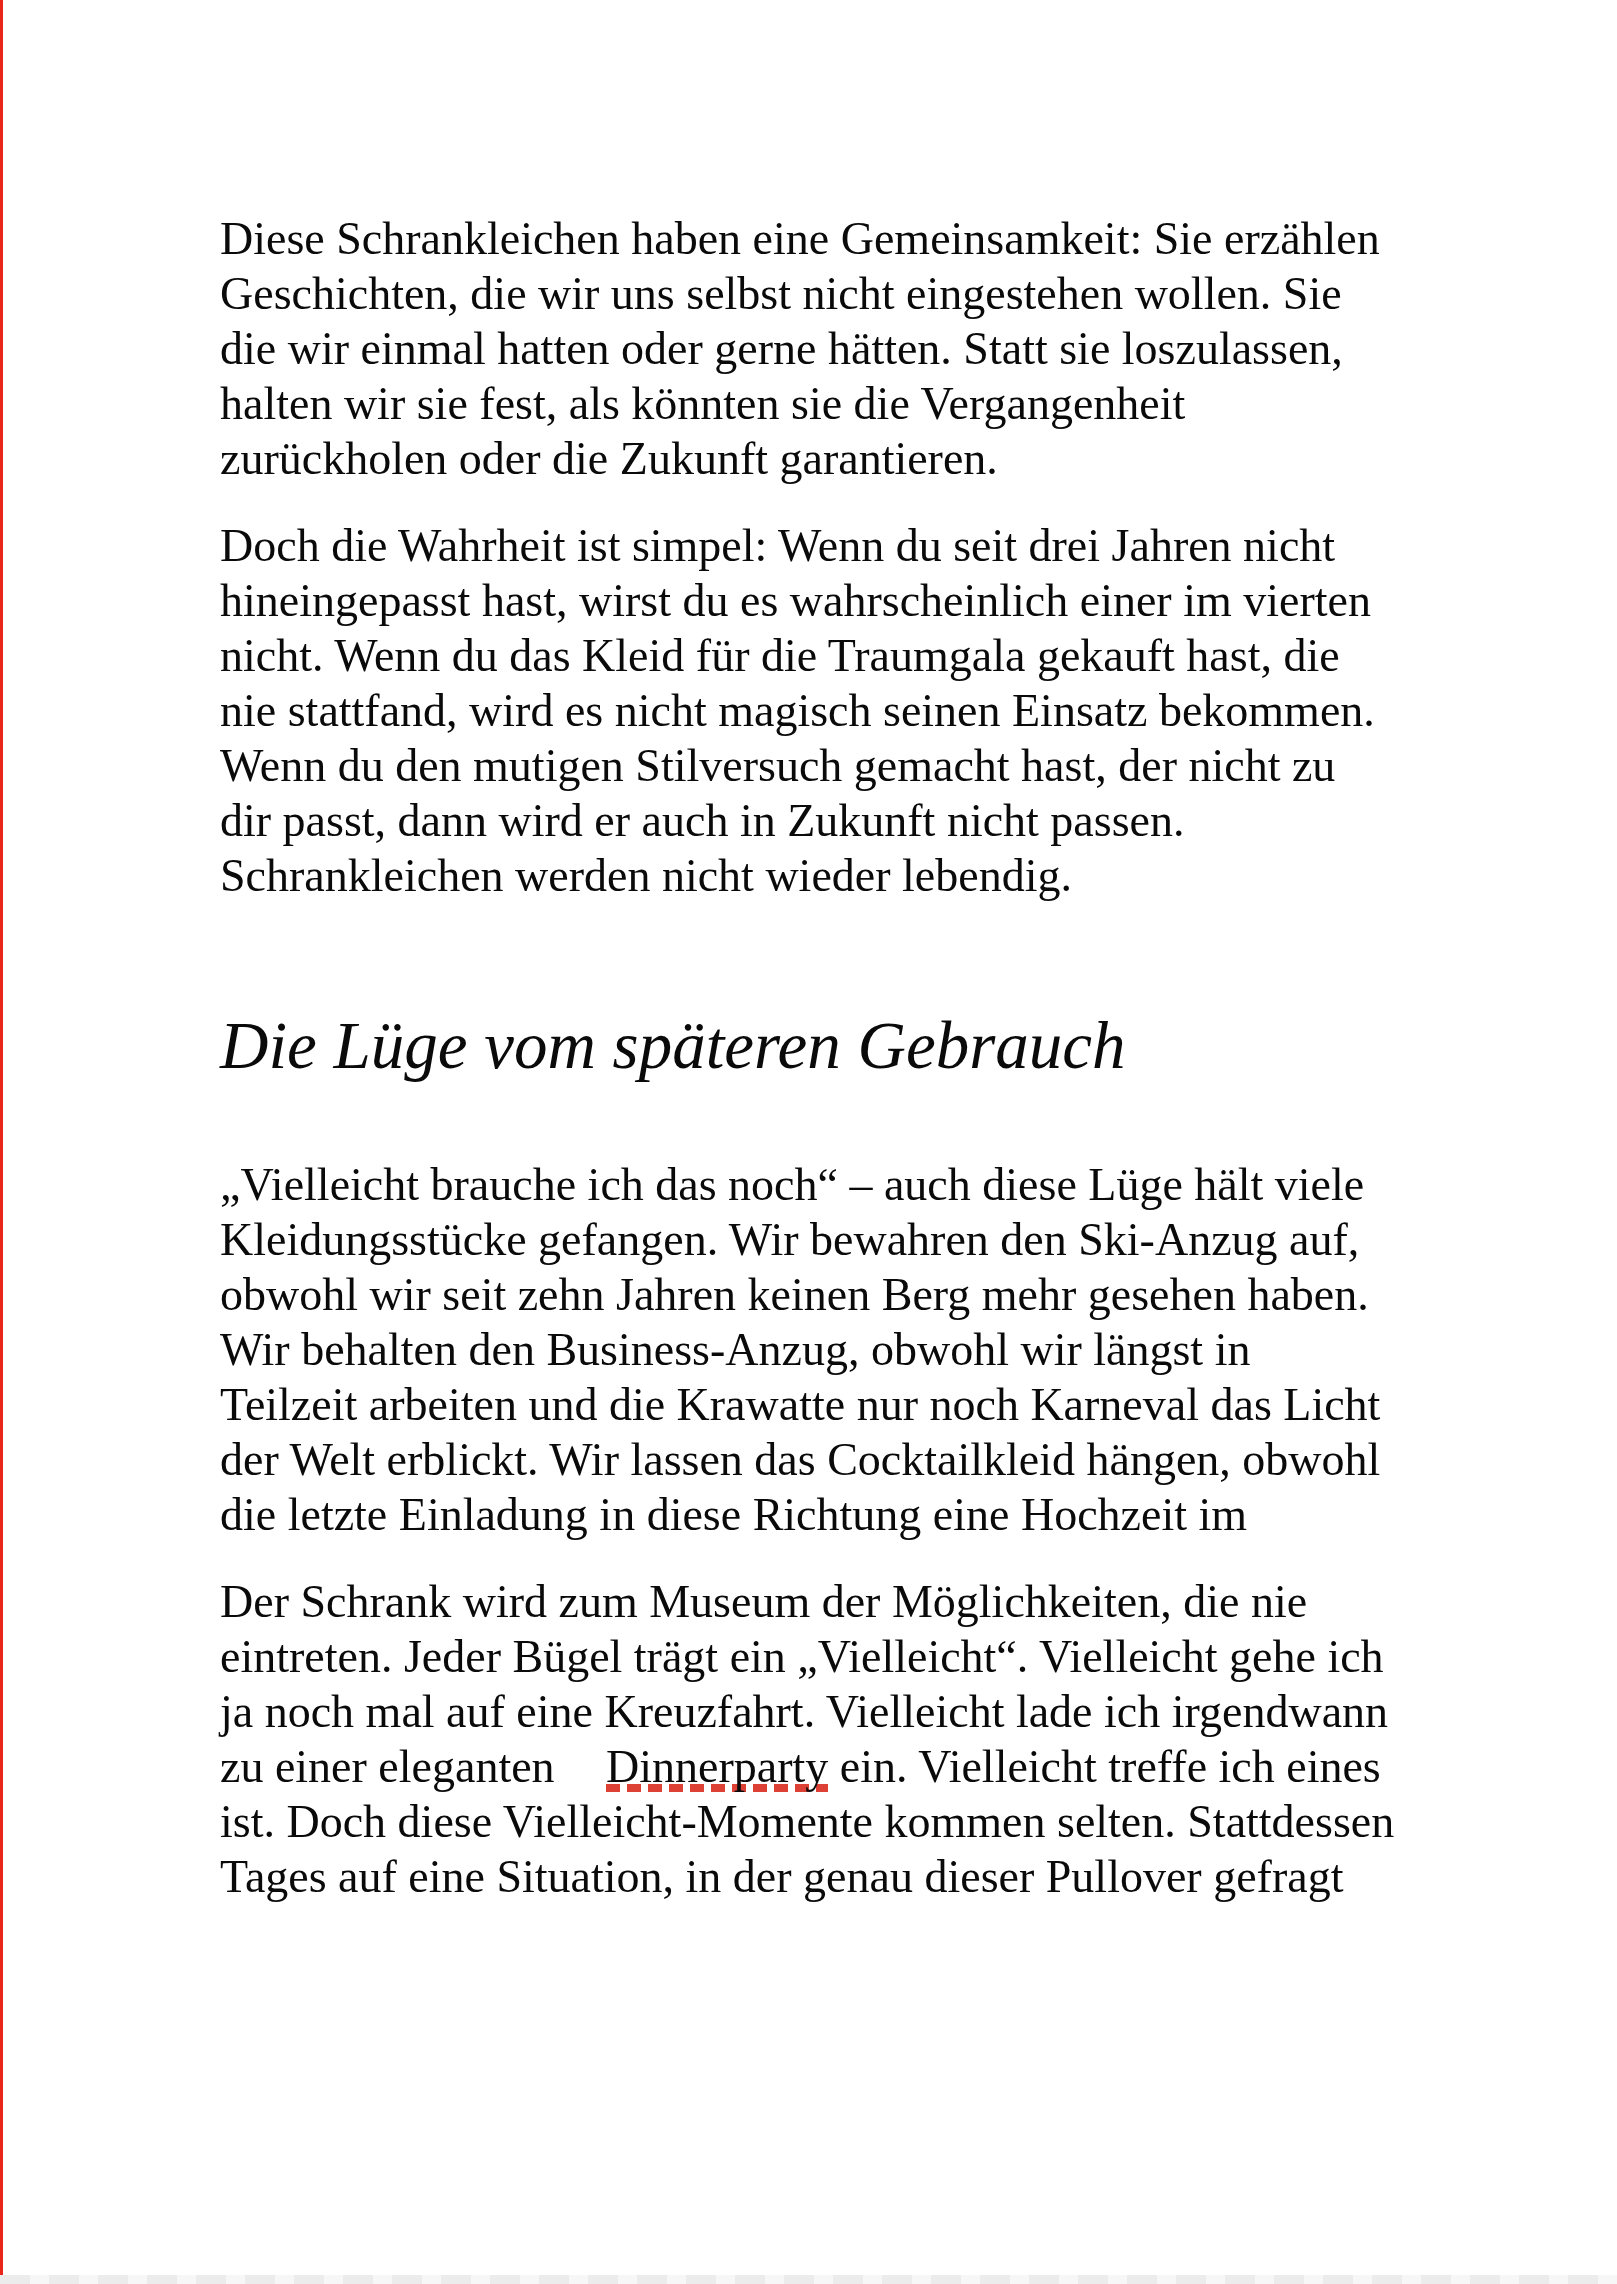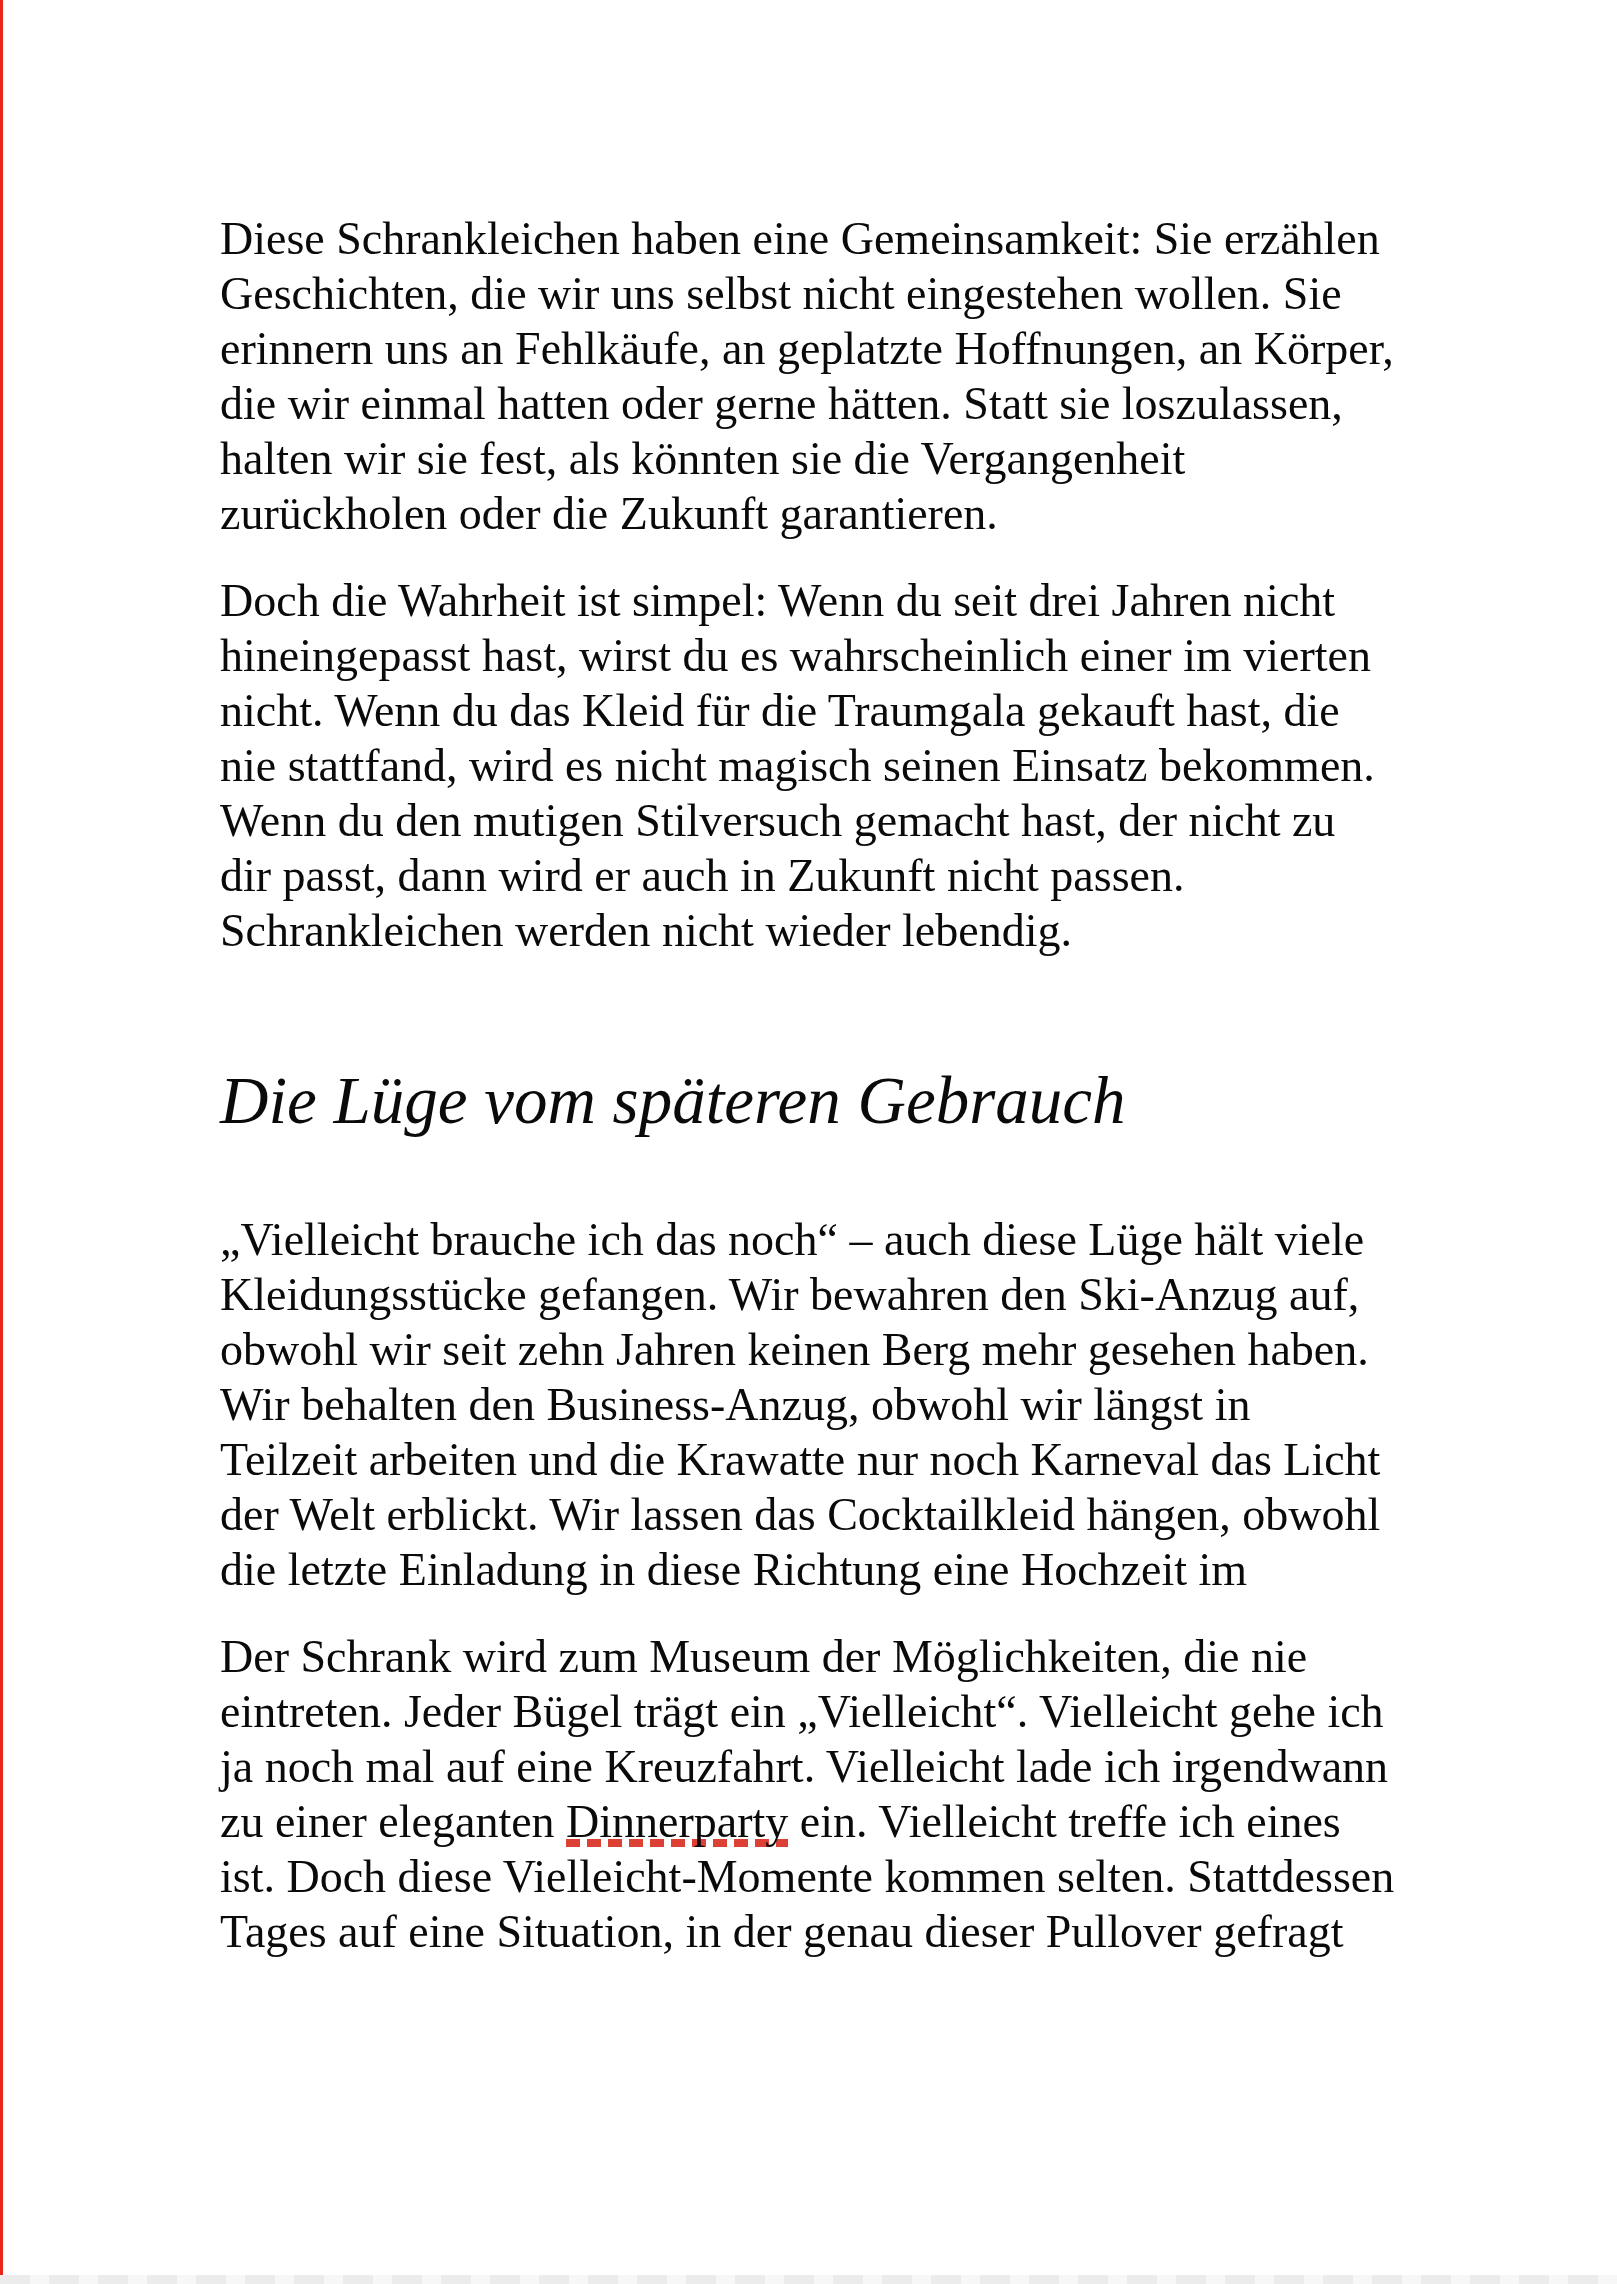--- a/index.html
+++ b/index.html
@@ -51,32 +51,32 @@
   }
 
   .line { display: block; white-space: pre; }
 
   .spellcheck {
     background-image: repeating-linear-gradient(to right,
       var(--sc-color) 0 14px, transparent 14px 21px);
     background-position: 0 100%;
     background-size: 100% 8px;
     background-repeat: no-repeat;
+    margin-left: 40px;
   }
 </style>
 </head>
 <body style="background: rgb(255, 255, 255);">
 
 <div class="left-accent" style="background: rgb(234, 38, 25);"></div>
 
 <div class="doc" style="color: rgb(10, 10, 10);">
     <p>
       <span class="line"><span>Diese Schrankleichen haben eine Gemeinsamkeit: Sie erzählen</span></span>
       <span class="line"><span>Geschichten, die wir uns selbst nicht eingestehen wollen. Sie</span></span>
-      <span class="line"><span>erinnern uns an Fehlkäufe, an geplatzte Hoffnungen, an Körper,</span></span>
       <span class="line"><span>die wir einmal hatten oder gerne hätten. Statt sie loszulassen,</span></span>
       <span class="line"><span>halten wir sie fest, als könnten sie die Vergangenheit</span></span>
       <span class="line"><span>zurückholen oder die Zukunft garantieren.</span></span>
     </p>
     <p>
       <span class="line"><span>Doch die Wahrheit ist simpel: Wenn du seit drei Jahren nicht</span></span>
       <span class="line"><span>hineingepasst hast, wirst du es wahrscheinlich einer im vierten</span></span>
       <span class="line"><span>nicht. Wenn du das Kleid für die Traumgala gekauft hast, die</span></span>
       <span class="line"><span>nie stattfand, wird es nicht magisch seinen Einsatz bekommen.</span></span>
       <span class="line"><span>Wenn du den mutigen Stilversuch gemacht hast, der nicht zu</span></span>

